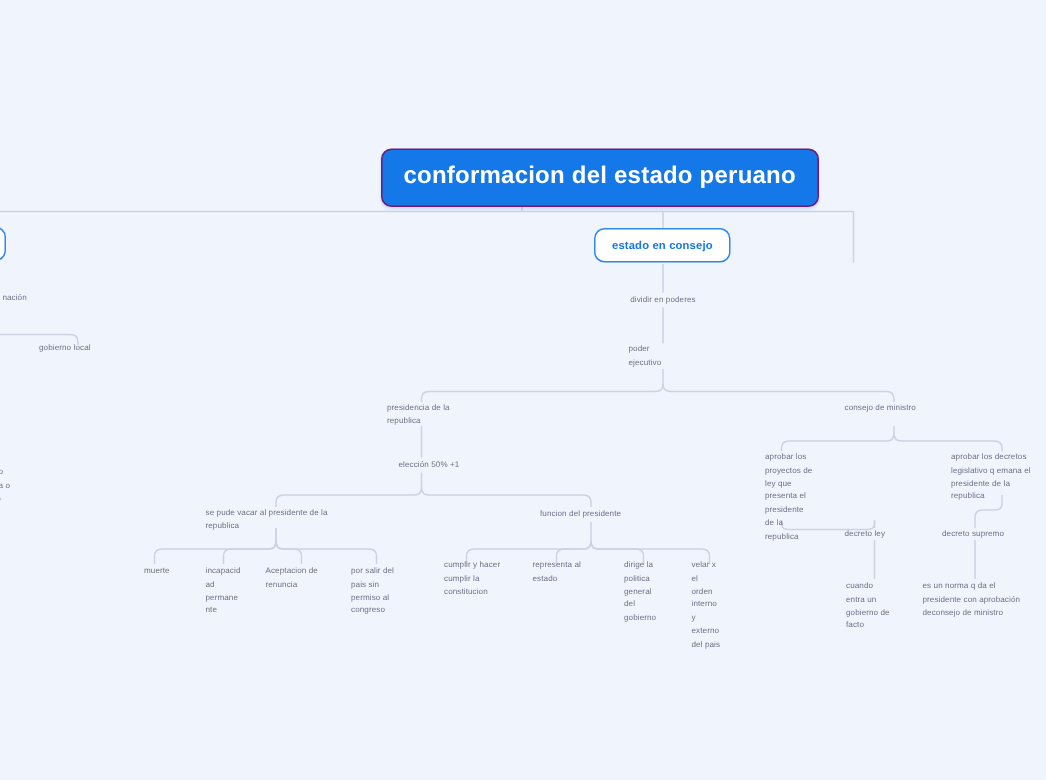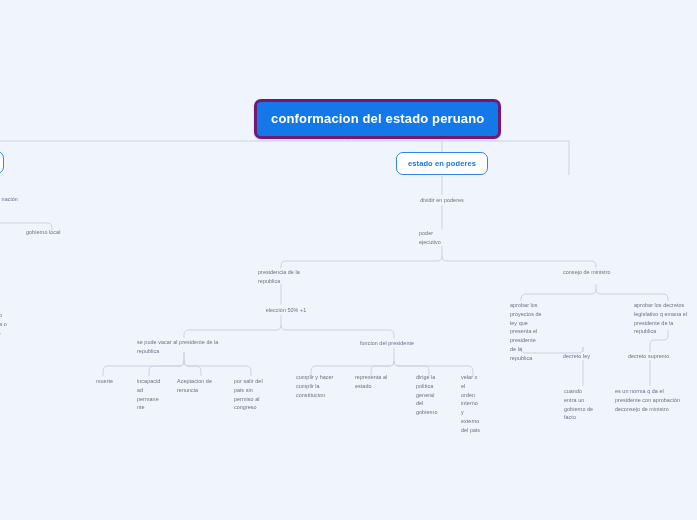--- a/index.html
+++ b/index.html
@@ -27,25 +27,25 @@
     height: 520px;
     pointer-events: none;
   }
   .node {
     position: absolute;
     box-sizing: border-box;
   }
   
   .node-root {
     background: #1478e8;
-    border: 3px solid #701a75;
+    border: 1px solid #701a75;
     border-radius: 7px;
     color: #ffffff;
     font-weight: bold;
-    font-size: 13px;
+    font-size: 16px;
     letter-spacing: .15px;
     text-align: center;
     padding: 9px 14px 10px 14px;
     white-space: nowrap;
     box-shadow: 0 1px 2px rgba(20,90,170,.18);
   }
   
   .node-pill {
     background: #ffffff;
     border: 1.4px solid #2f86ef;
@@ -122,21 +122,21 @@
 
       <path d="M650,360 L650,386"></path>
 
       <path d="M-40,205 L-40,218 Q-40,223 -35,223 L47,223 Q52,223 52,228 L52,230"></path>
       <path d="M-30,300 L-30,340"></path>
     </g>
   </svg>
 
   <div class="node node-root" style="left:254px; top:99px;">conformacion del estado peruano</div>
 
-  <div class="node node-pill" style="left:396px; top:152px;">estado en poderes</div>
+  <div class="node node-pill" style="left:396px; top:152px;">estado en consejo</div>
 
   <div class="node node-pill" style="left:-20px; top:151px; width:24px; height:23px; padding:0;"></div>
 
   <div class="node node-text" style="left:-3px; top:195px; width:60px;">a nación</div>
 
   <div class="node node-text" style="left:26px; top:228px; width:70px;">gobierno  local</div>
 
   <div class="node node-text" style="left:-4px; top:311px; width:40px; white-space:pre-line;">no
 na o
 to</div>

